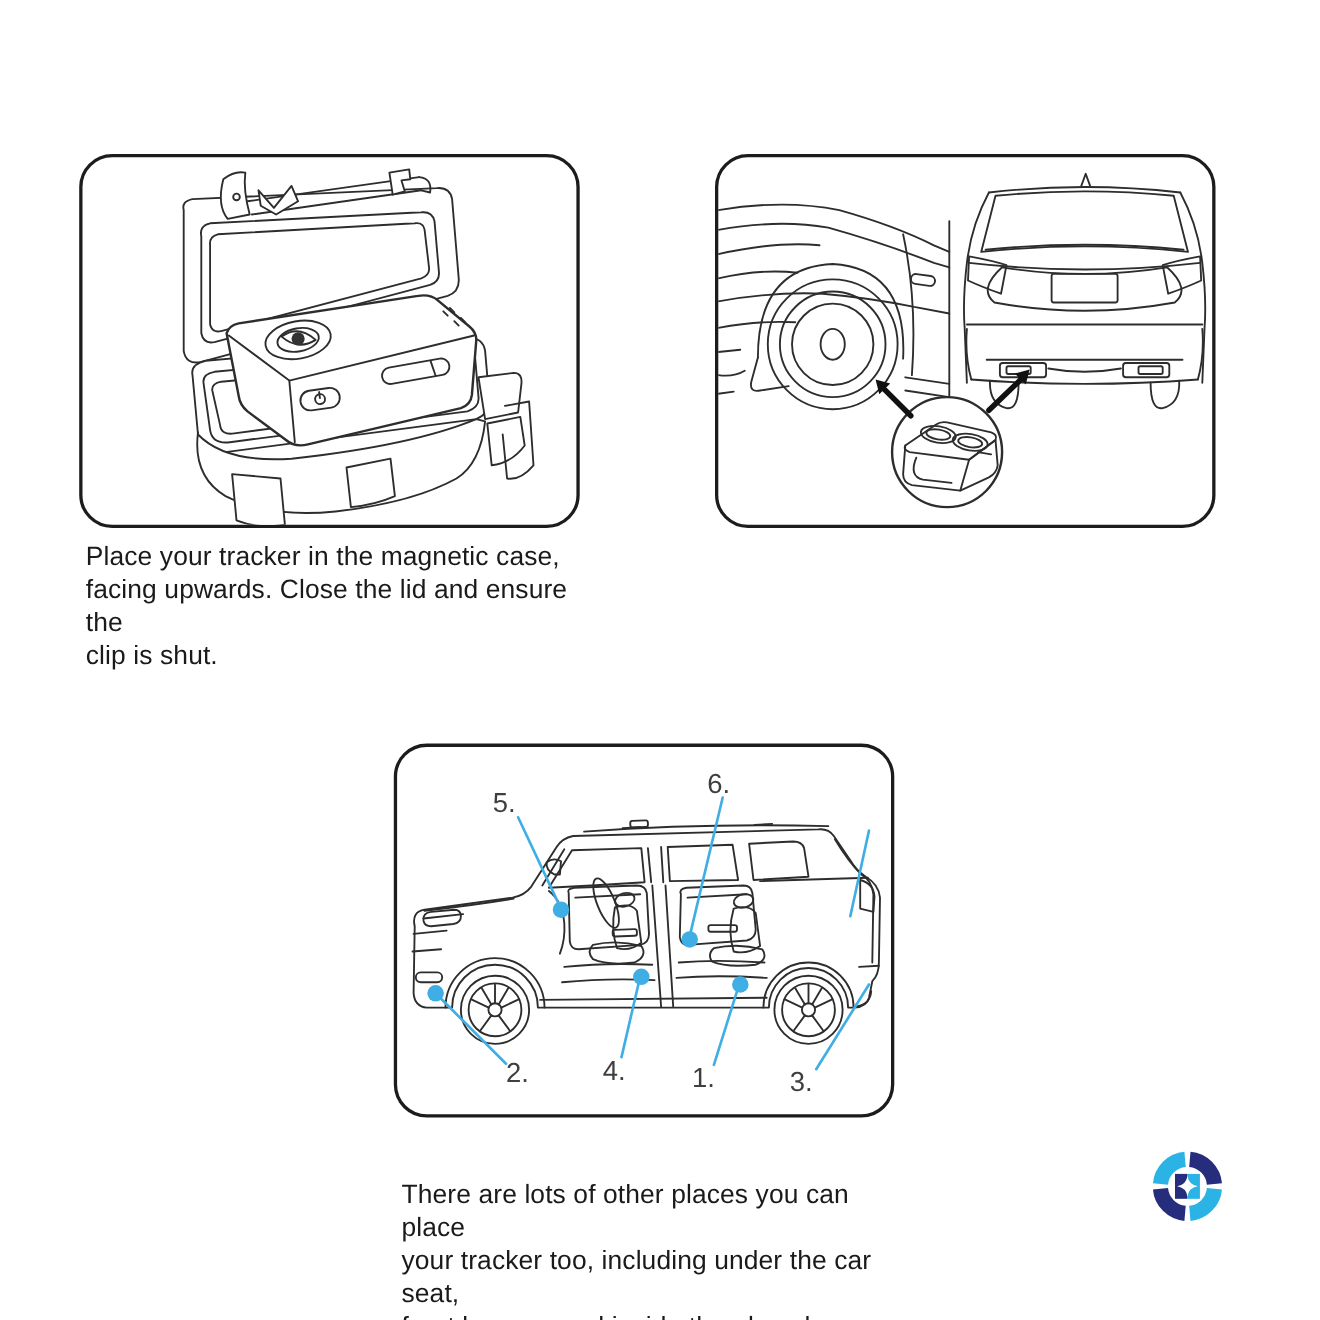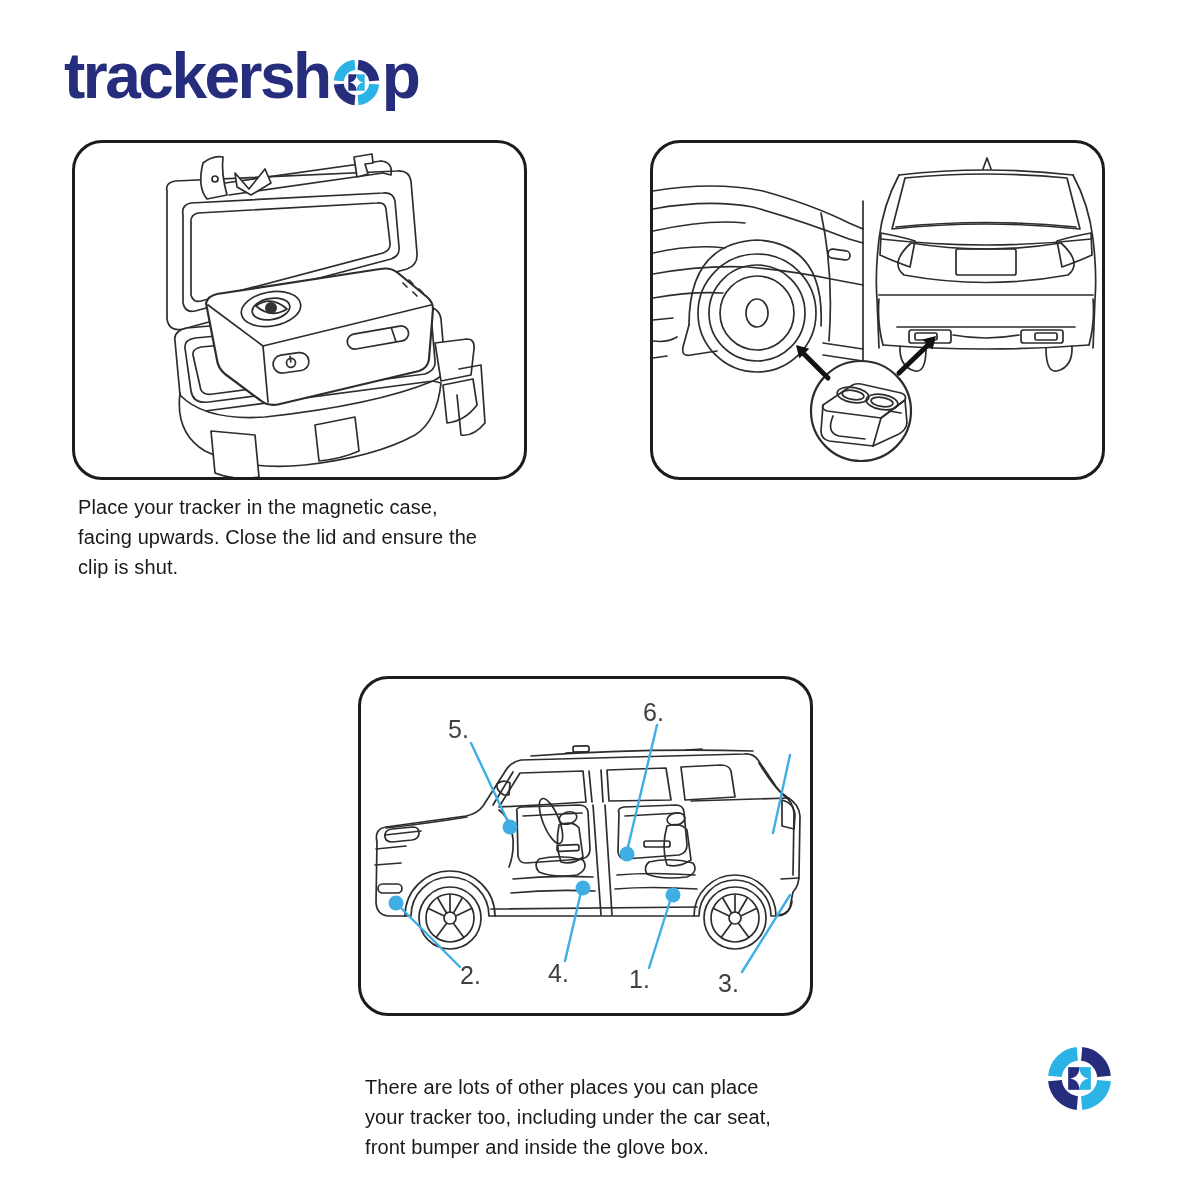--- a/index.html
+++ b/index.html
@@ -12,21 +12,21 @@
   .logo-o{width:47px;height:47px;margin:15px 2px 0 3px;}
 
   
   .panel{position:absolute;width:449px;height:334px;border:3px solid #1c1c1c;border-radius:30px;background:#fff;}
   .panel svg{position:absolute;left:0;top:0;width:100%;height:100%;}
   .p1{left:72px;top:140px;}
   .p2{left:650px;top:140px;}
   .p3{left:358px;top:676px;}
 
   
-  .caption{position:absolute;margin:0;font-size:20px;line-height:30px;color:#1a1a1a;
+  .caption{position:absolute;margin:0;font-size:24px;line-height:30px;color:#1a1a1a;
            white-space:pre-line;letter-spacing:0.1px;}
   .c1{left:78px;top:492px;width:470px;}
   .c2{left:663px;top:492px;width:470px;}
   .c3{left:365px;top:1028px;width:470px;margin-top:44px;}
 
   
   .footer-icon{position:absolute;left:1047px;top:1046px;width:65px;height:65px;}
 
   
   .art path,.art line,.art circle,.art ellipse,.art rect,.art polyline{
@@ -39,35 +39,20 @@
   .art .callout-line{stroke:#3FAEE5;stroke-width:2.4;}
   .art .callout-dot{fill:#3FAEE5;stroke:none;}
   .art .callout-label{fill:#3f3f3f;font-family:"Liberation Sans","DejaVu Sans",sans-serif;
       font-size:25px;stroke:none;}
 </style>
 </head>
 <body>
 
 <div class="sheet">
 
-  <div class="logo">
-    <span class="logo-text">trackersh</span>
-    <svg class="logo-o" viewBox="0 0 66 66" aria-hidden="true">
-      <g fill="none" stroke-width="14">
-        <path d="M8.1,30.8 A25,25 0 0 1 30.8,8.1" stroke="#2bb3e6"></path>
-        <path d="M35.2,8.1 A25,25 0 0 1 57.9,30.8" stroke="#262d7c"></path>
-        <path d="M57.9,35.2 A25,25 0 0 1 35.2,57.9" stroke="#2bb3e6"></path>
-        <path d="M30.8,57.9 A25,25 0 0 1 8.1,35.2" stroke="#262d7c"></path>
-      </g>
-      <rect x="21.5" y="21.5" width="11.5" height="23" fill="#262d7c"></rect>
-      <rect x="33" y="21.5" width="11.5" height="23" fill="#2bb3e6"></rect>
-      <path d="M33,23.5 Q34.3,31.7 42.5,33 Q34.3,34.3 33,42.5 Q31.7,34.3 23.5,33 Q31.7,31.7 33,23.5 Z" fill="#ffffff"></path>
-    </svg>
-    <span class="logo-text">p</span>
-  </div>
 
   <section class="panel p1">
     <svg class="art" viewBox="0 0 449 334" aria-hidden="true">
 
       <g>
         <path class="wfill" d="M92,48 Q90,40 100,38 L322,28 Q334,27 336,38 L342,110 Q343,122 332,126 L108,186 Q94,189 92,176 Z"></path>
         <path d="M108,72 Q106,62 116,60 L308,50 Q318,49 320,58 L324,104 Q325,113 316,116 L120,168 Q110,170 108,160 Z"></path>
         <path d="M116,80 Q115,72 123,70 L302,60 Q310,59 311,66 L315,100 Q316,107 308,110 L126,158 Q118,160 116,152 Z"></path>
 
         <path class="wfill" d="M128,20 Q122,44 132,56 L152,52 Q146,30 148,14 Q138,12 128,20 Z"></path>

